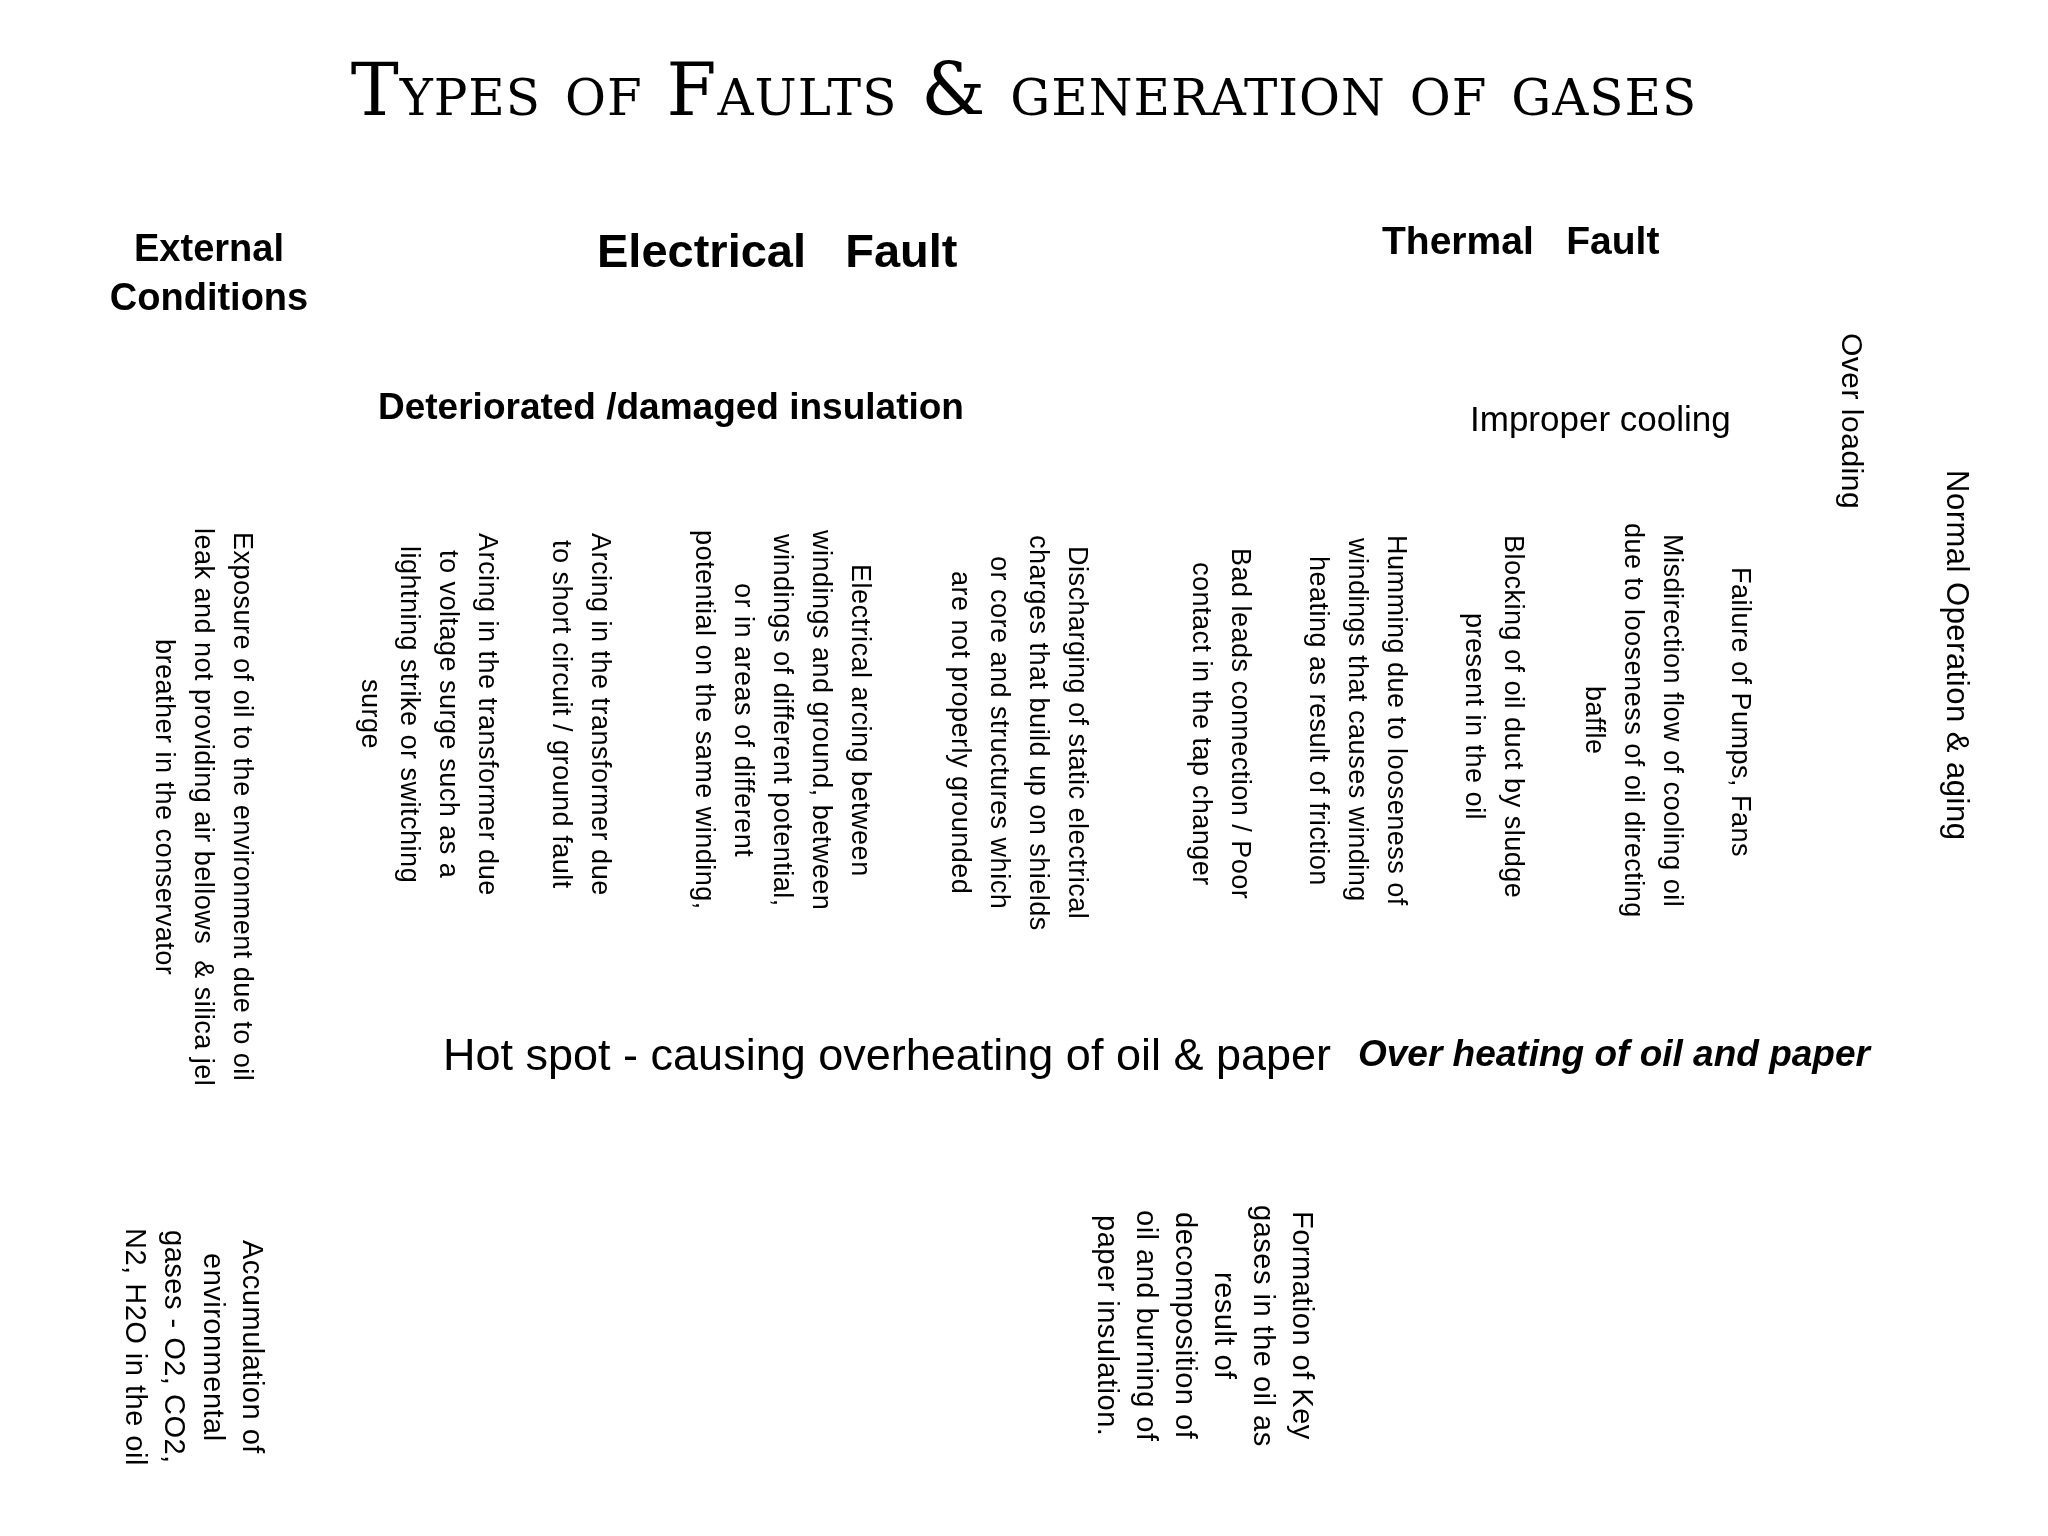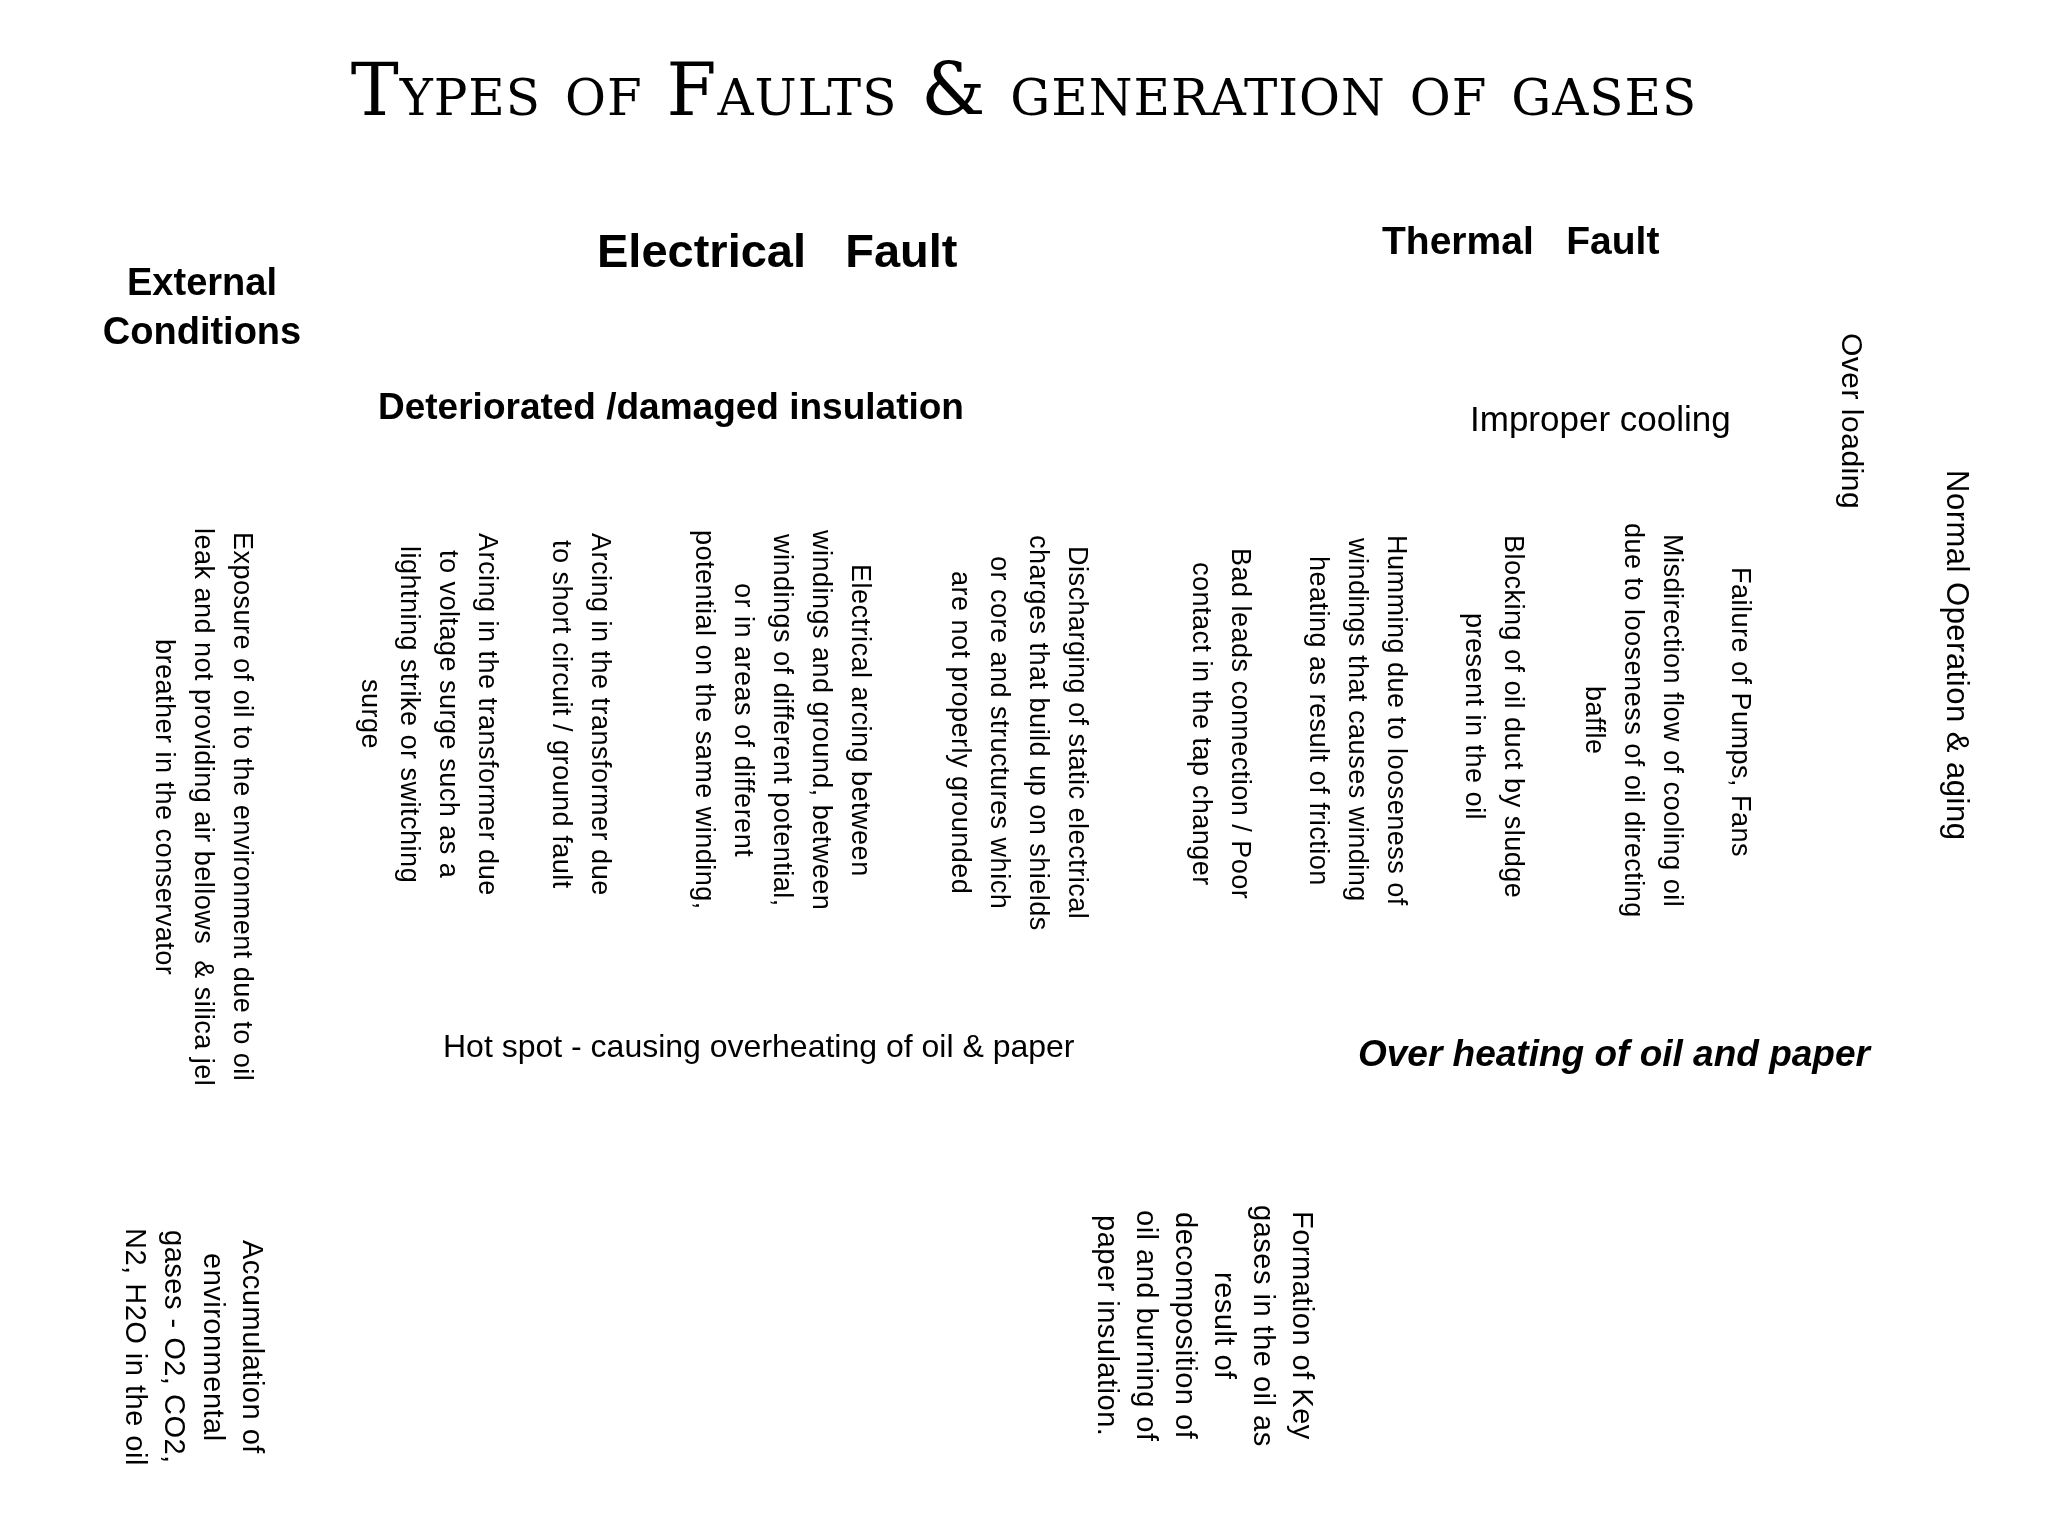--- a/index.html
+++ b/index.html
@@ -34,26 +34,26 @@
     position: absolute;
     writing-mode: vertical-rl;
     text-orientation: mixed;
     white-space: pre-wrap;
     text-align: center;
     font-size: 27px;
     line-height: 39px;
     letter-spacing: 0.5px;
   }
   
-  #h-external   { left: 62px;   top: 224px; width: 280px; text-align: center; font-size: 38px; font-weight: bold; margin-top: 34px; }
+  #h-external   { left: 69px;   top: 224px; width: 280px; text-align: center; font-size: 38px; font-weight: bold; }
   #h-electrical { left: 597px;  top: 220px; font-size: 47px; font-weight: bold; }
   #h-thermal    { left: 1382px; top: 216px; font-size: 39px; font-weight: bold; }
   #h-deteriorated { left: 378px; top: 383px; font-size: 37px; font-weight: bold; }
   #h-improper   { left: 1470px; top: 396px; font-size: 35px; text-align: right; }
-  #h-hotspot    { left: 443px;  top: 1026px; font-size: 32px; }
+  #h-hotspot    { left: 443px;  top: 1026px; font-size: 45px; }
   #h-overheat   { left: 1358px; top: 1030px; font-size: 37px; font-weight: bold; font-style: italic; }
   
   #v-exposure   { top: 528px;  right: 1786px; }
   #v-arcsurge   { top: 533px;  right: 1541px; }
   #v-arcshort   { top: 533px;  right: 1428px; }
   #v-elecarc    { top: 530px;  right: 1168px; }
   #v-discharge  { top: 535px;  right: 951px; }
   #v-badleads   { top: 548px;  right: 788px; }
   #v-humming    { top: 535px;  right: 632px; }
   #v-blocking   { top: 535px;  right: 515px; }

